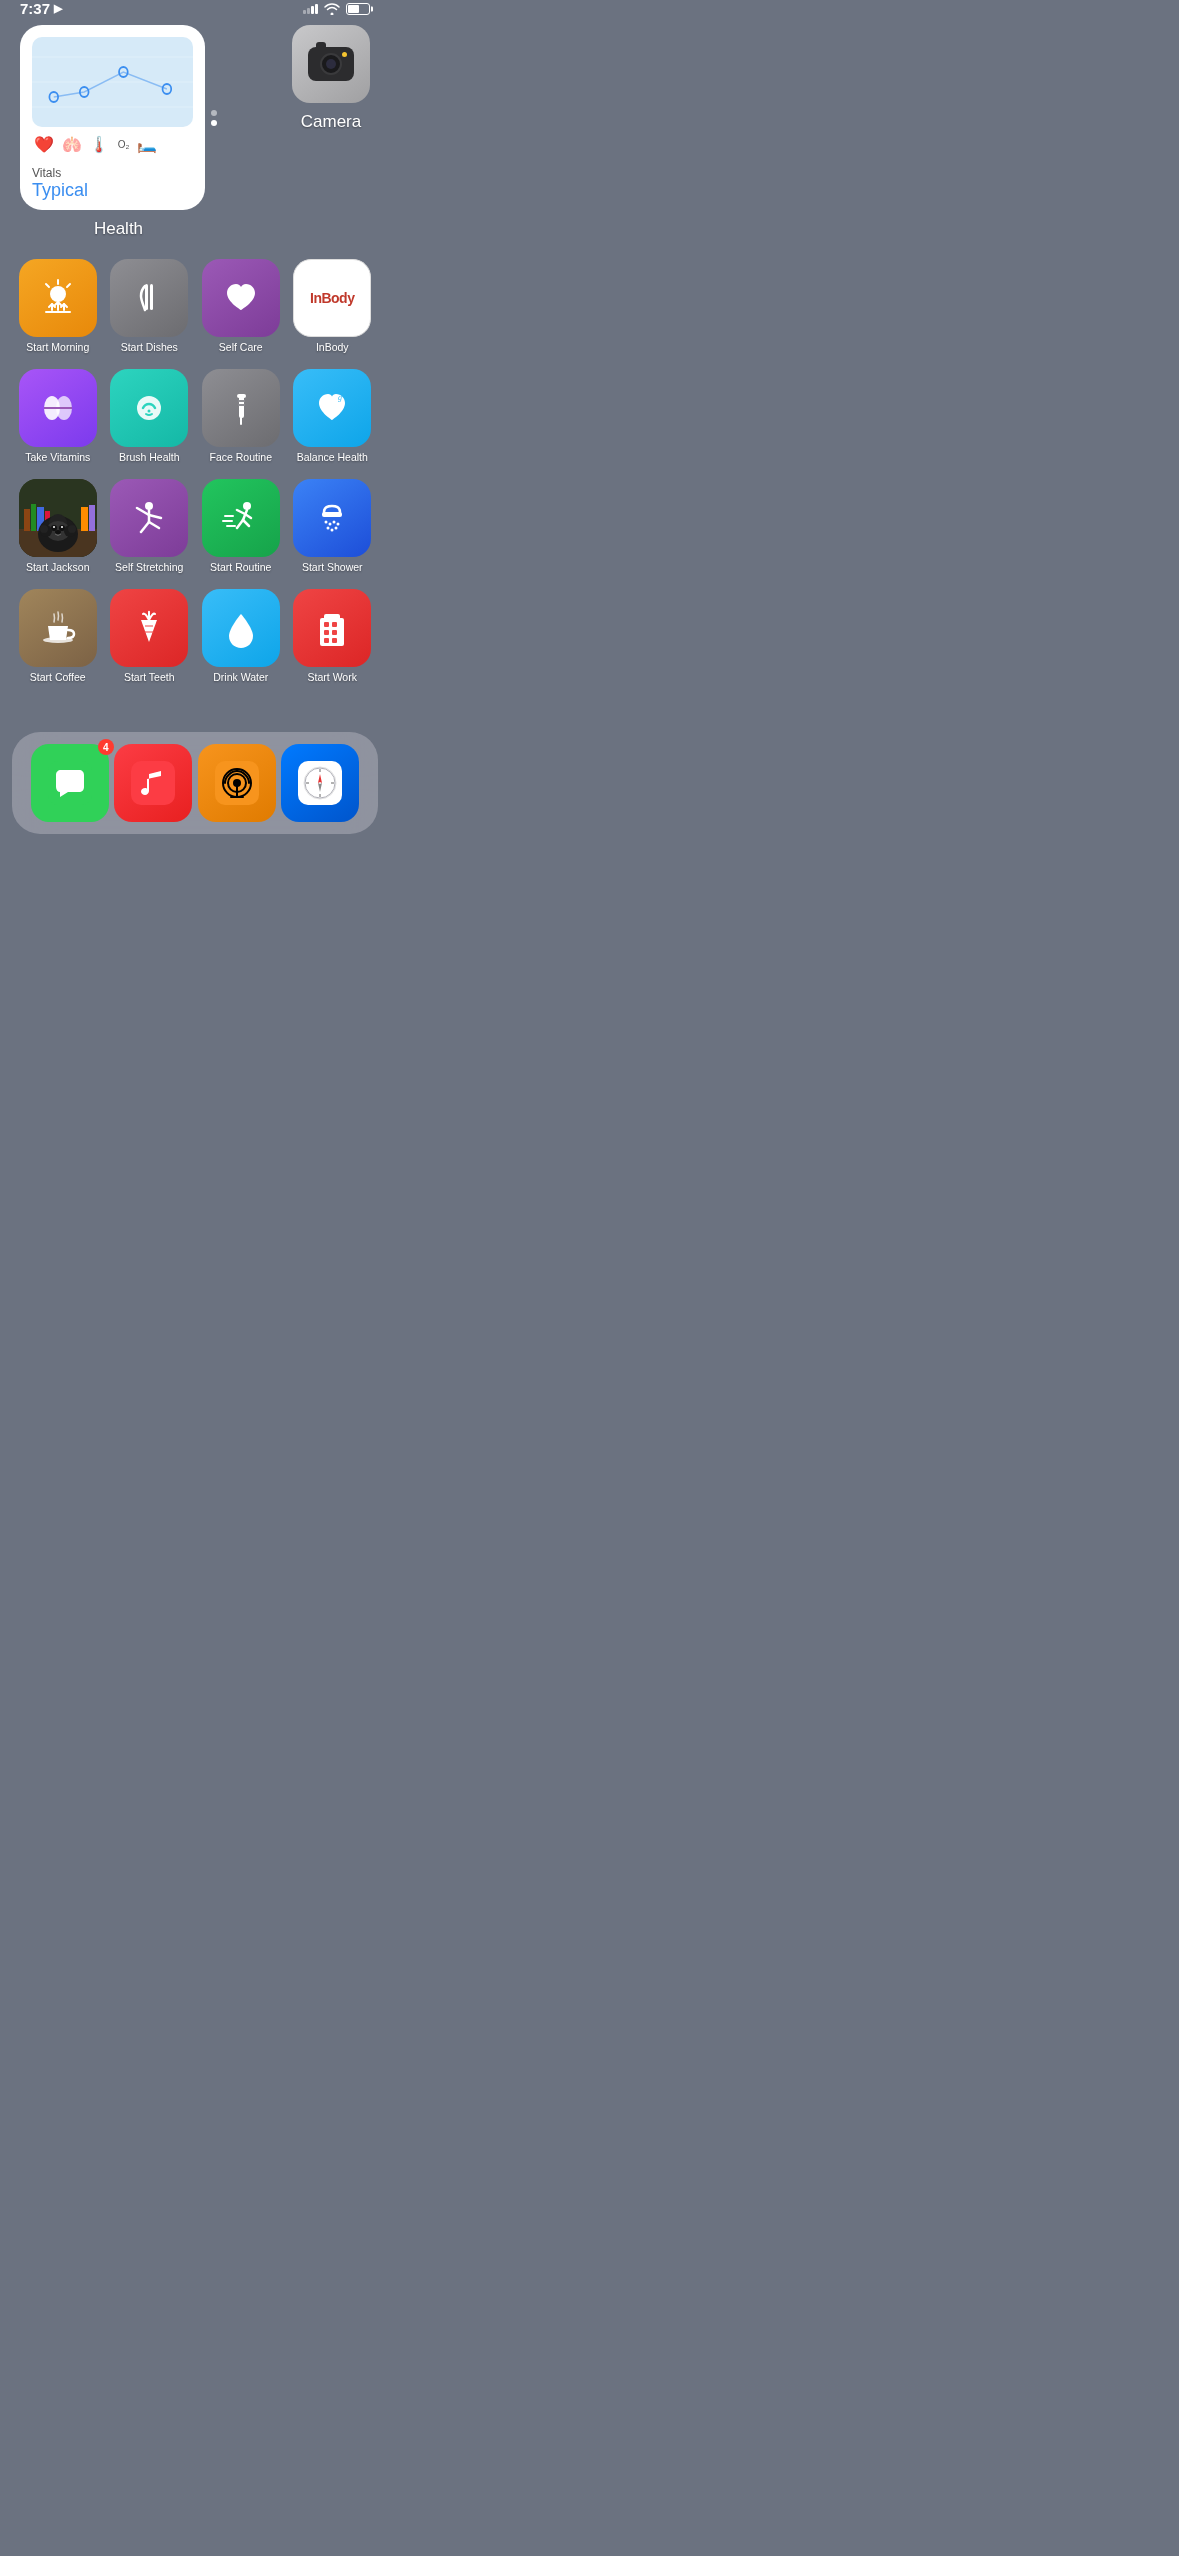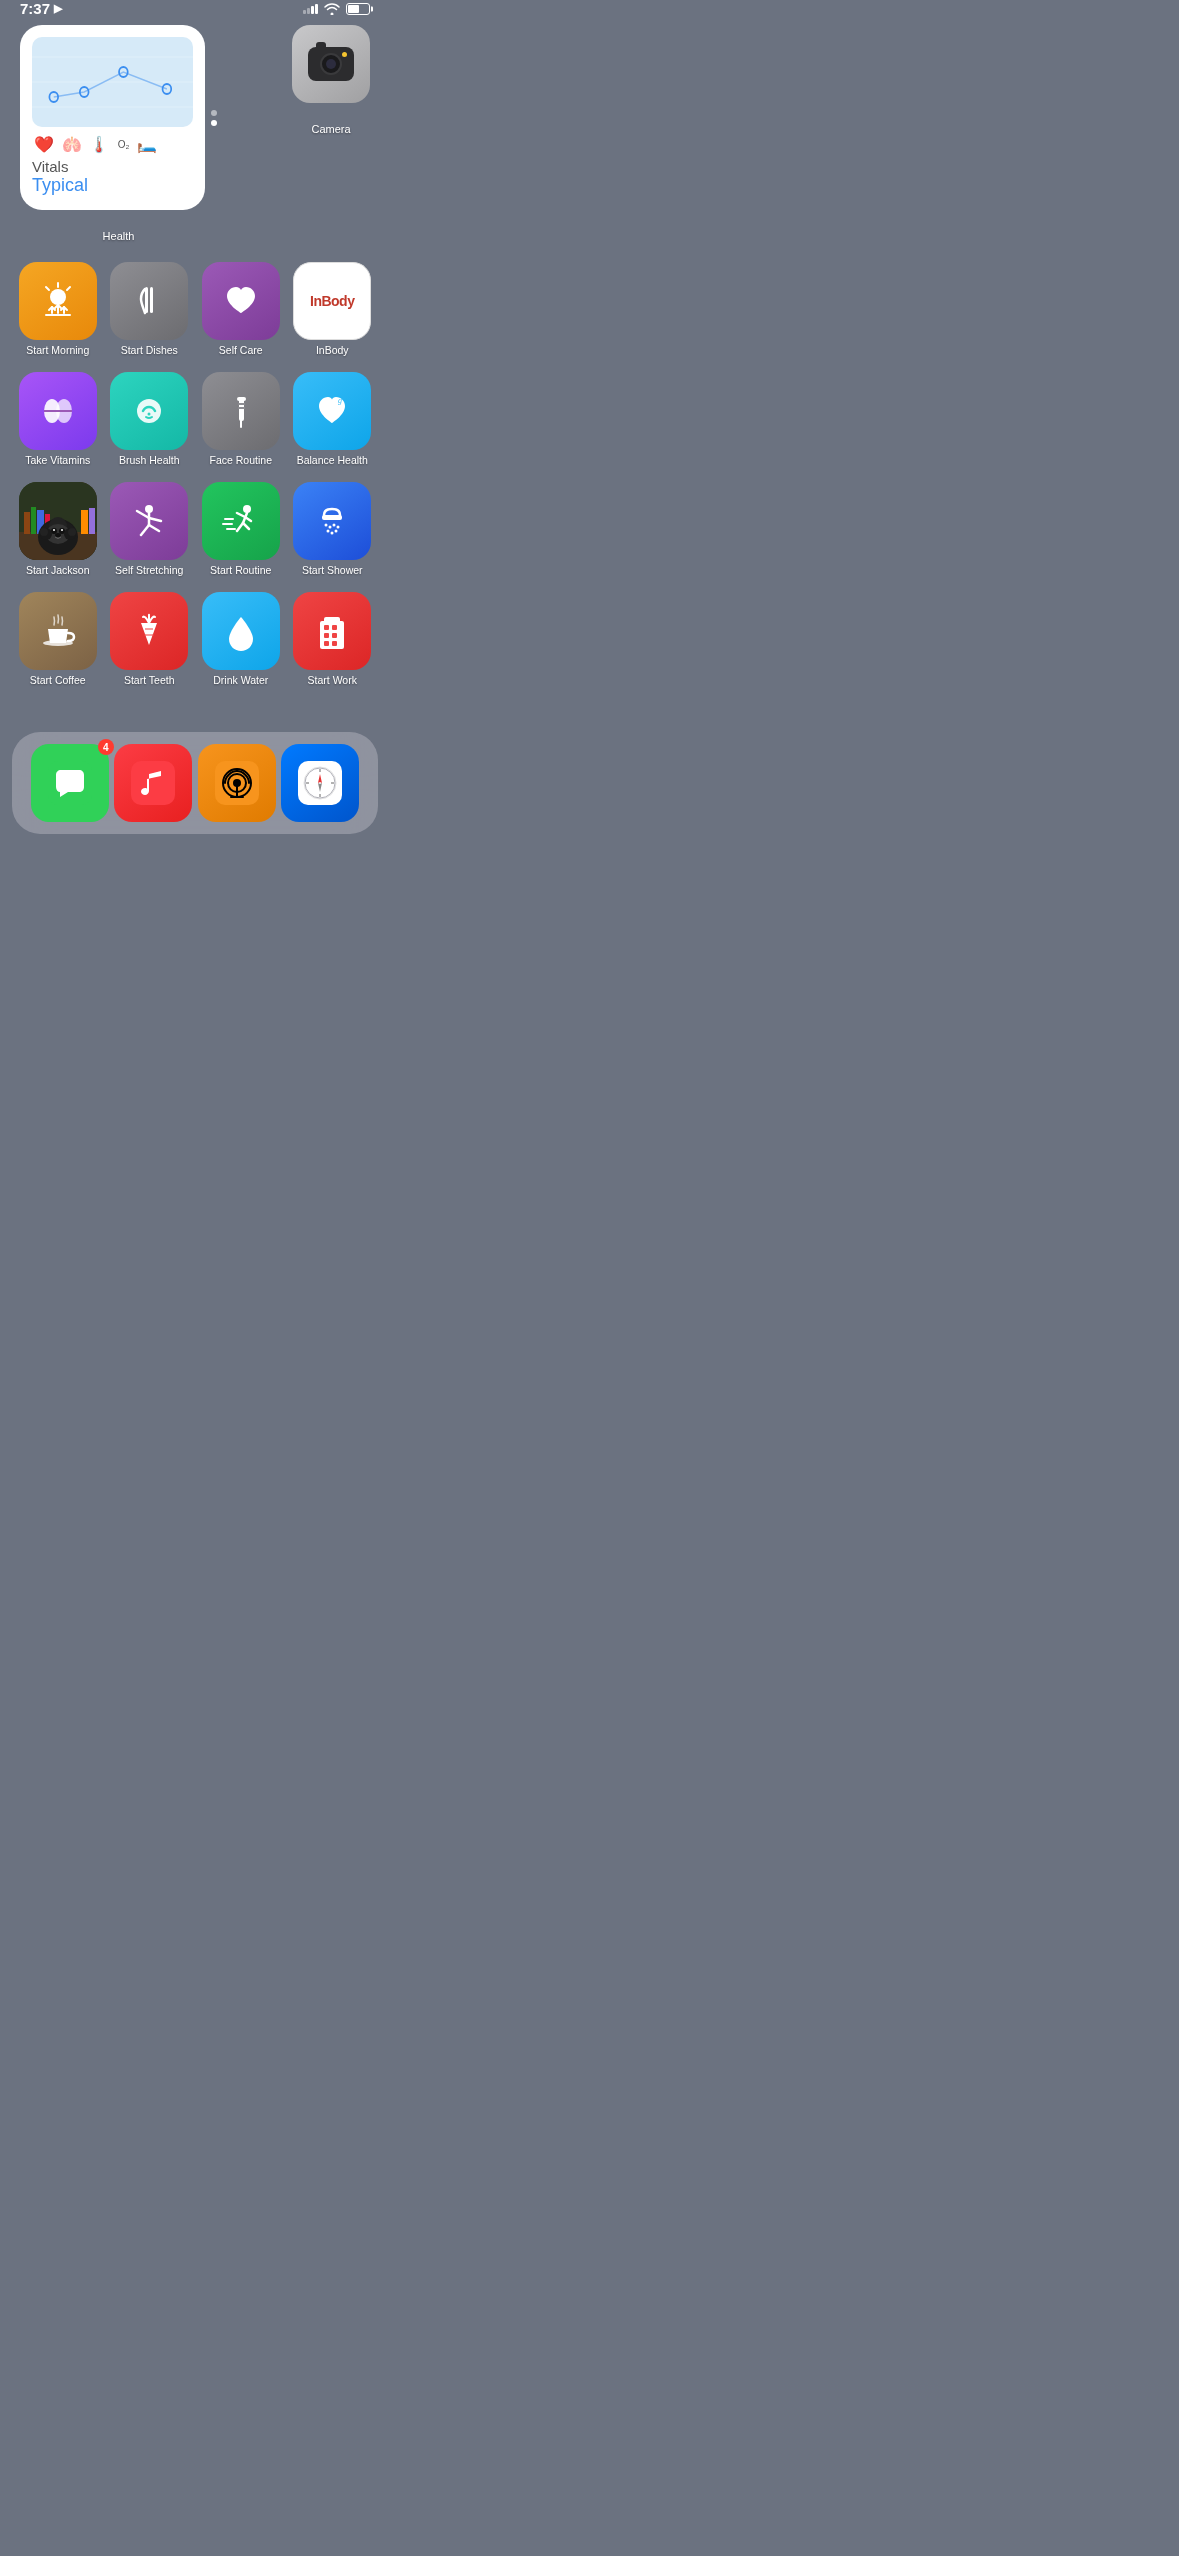--- a/index.html
+++ b/index.html
@@ -103,21 +103,21 @@
     .widget-graph svg {
       width: 100%;
       height: 100%;
     }
     .widget-icon-row {
       display: flex;
       align-items: center;
       gap: 8px;
       padding: 0 2px;
     }
-    .widget-vitals { color: #555; font-size: 15px; font-weight: 500; margin-top: 4px; }
+    .widget-vitals { color: #555; font-size: 12px; font-weight: 500; margin-top: 12px; }
     .widget-typical { color: #3b8ef0; font-size: 18px; font-weight: 400; }
     .widget-label {
       color: white;
       font-size: 12px;
       margin-top: 4px;
       text-align: center;
       text-shadow: 0 1px 2px rgba(0,0,0,0.3);
       padding-left: 12px;
     }
 
@@ -149,22 +149,22 @@
       width: 78px;
       height: 78px;
       border-radius: 18px;
       display: flex;
       align-items: center;
       justify-content: center;
       position: relative;
     }
     .app-label {
       color: white;
-      font-size: 11px;
-      margin-top: 20px;
+      font-size: 17px;
+      margin-top: 9px;
       text-align: center;
       text-shadow: 0 1px 2px rgba(0,0,0,0.4);
     }
 
     
     .camera-icon-bg {
       background: linear-gradient(145deg, #c8c8ca, #a0a0a2);
     }
     .camera-body {
       width: 46px;

